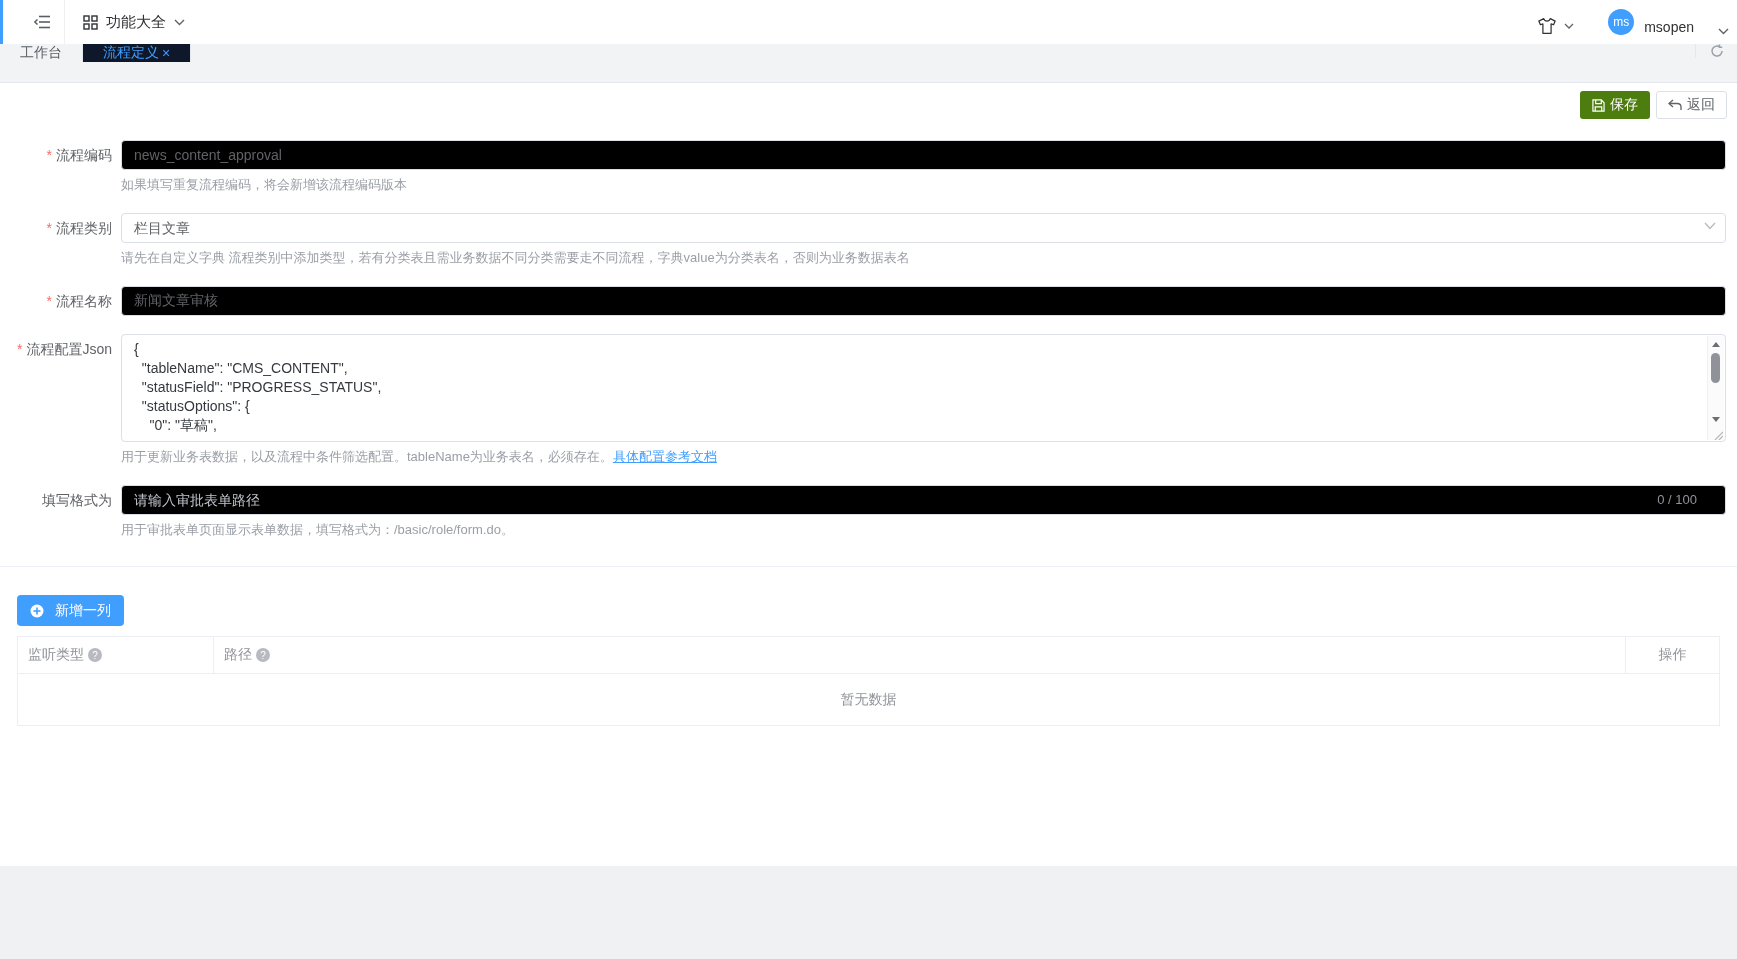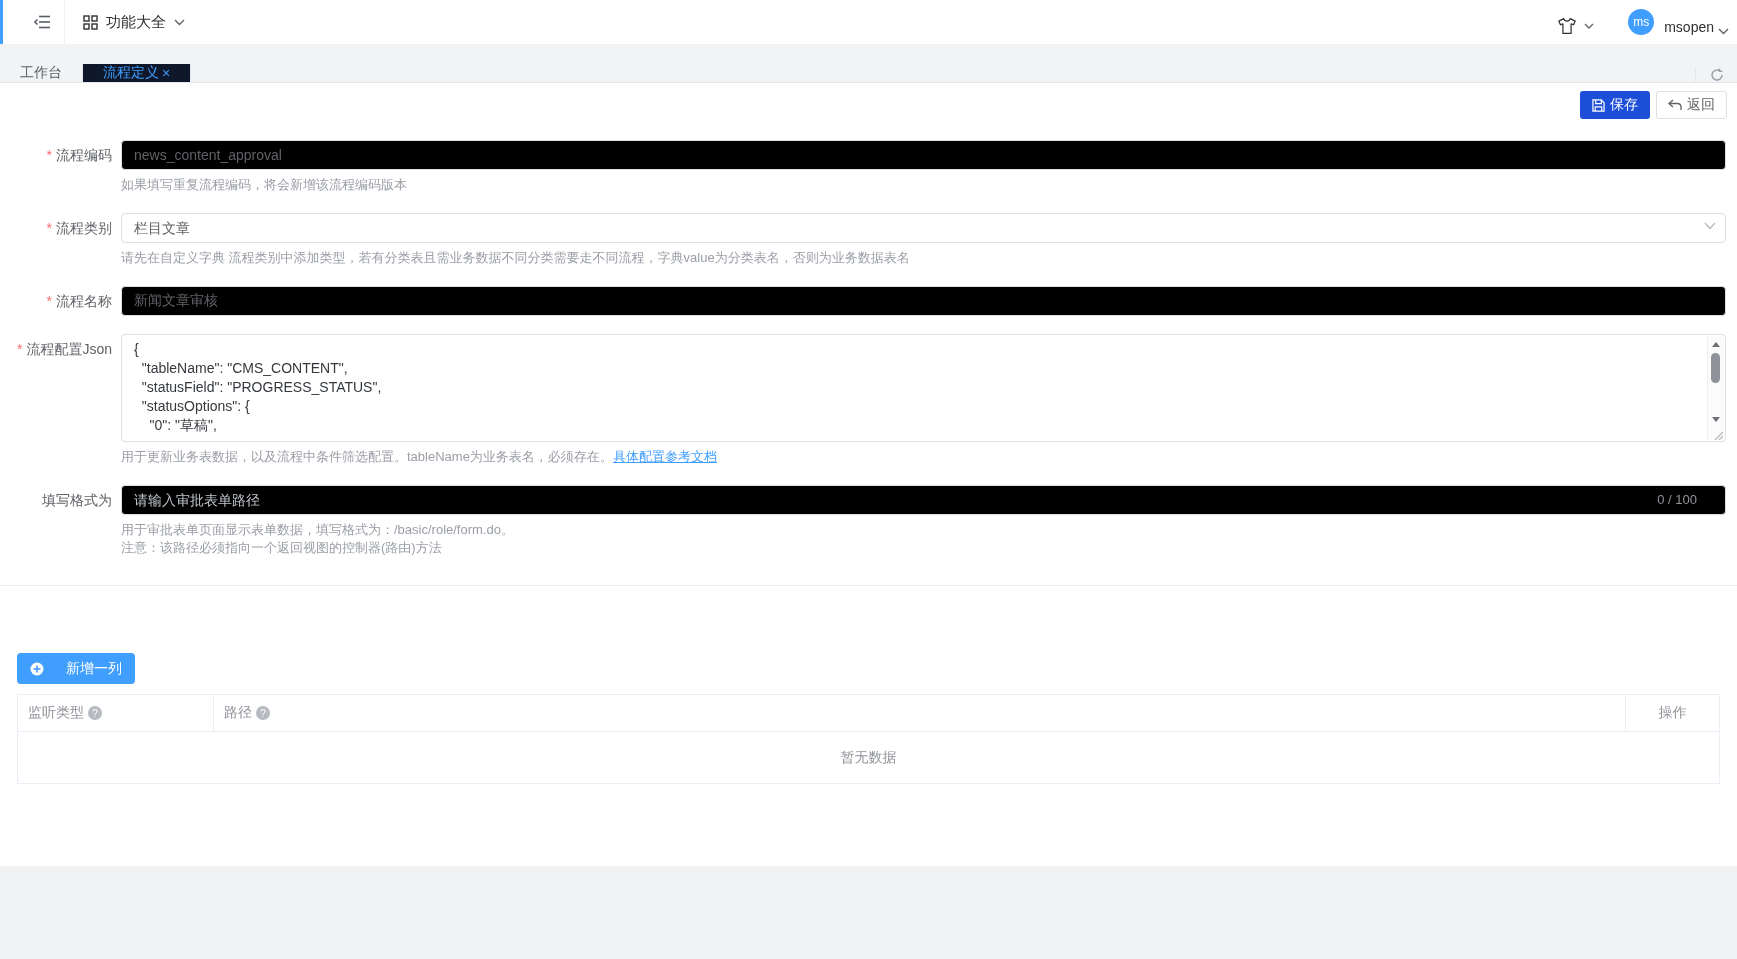--- a/index.html
+++ b/index.html
@@ -10,36 +10,36 @@
   .header { position:relative; height:44px; background:#fff; display:flex; align-items:center; }
   .side-strip { position:absolute; left:0; top:0; width:3px; height:44px; background:#409eff; }
   .hamburger { margin-left:20px; width:44px; height:44px; display:flex; align-items:center; justify-content:center; cursor:pointer; }
   .header-divider { width:1px; height:44px; background:#f0f0f0; }
   .app-menu { display:flex; align-items:center; gap:8px; padding:0 14px 0 18px; height:44px; cursor:pointer; }
   .app-menu-label { font-size:15px; color:#303133; }
   .header-right { margin-left:auto; display:flex; align-items:flex-end; padding-right:8px; }
   .theme-group { display:flex; align-items:center; gap:7px; margin-right:34px; cursor:pointer; }
   .avatar { width:26px; height:26px; border-radius:50%; background:#409eff; color:#fff; font-size:12px;
     display:flex; align-items:center; justify-content:center; }
-  .username { font-size:14px; color:#303133; margin:0 4px 0 10px; }
-
-  
-  .tabbar { height:39px; background:#f2f3f5; border-bottom:1px solid #e4e7ed; display:flex; align-items:flex-end; }
+  .username { font-size:14px; color:#303133; margin:0 24px 0 10px; }
+
+  
+  .tabbar { height:39px; background:#f2f3f5; border-bottom:1px solid #e4e7ed; display:flex; align-items:flex-start; }
   .tab { display:flex; align-items:center; justify-content:center; font-size:14px; padding:0 20px;
     border-right:1px solid #e4e7ed; color:#595f66; cursor:pointer; }
   .tab.active { background:#0f172a; color:#409eff; gap:3px; }
   .tab-close { font-size:14px; line-height:1; color:#409eff; cursor:pointer; }
   .tab-refresh { margin-left:auto; width:42px; border-left:1px solid #e4e7ed; display:flex; align-items:center; justify-content:center; cursor:pointer; }
 
   
   .main { background:#fff; height:783px; }
   .toolbar { display:flex; justify-content:flex-end; gap:6px; padding:8px 10px 0 0; }
   .btn { height:28px; border-radius:3px; font-size:14px; display:inline-flex; align-items:center; gap:5px;
     padding:0 11px; cursor:pointer; border:1px solid transparent; }
-  .btn-primary { background:#1d4ed8; color:#fff;text-align:right; }
+  .btn-primary { background:#4d7c0f; color:#fff;text-align:right; }
   .btn-default { background:#fff; color:#606266; border-color:#dcdfe6; }
 
   .form { margin-top:21px; }
   .form-row { display:flex; align-items:flex-start; margin-bottom:18px; }
   .form-label { flex:none; width:112px; text-align:right; font-size:14px; color:#606266; line-height:30px; }
   .req { color:#f56c6c; margin-right:4px; }
   .form-control { flex:1; margin:0 11px 0 9px; }
   .text-input { width:100%; height:30px; border:1px solid #dcdfe6; border-radius:4px; padding:0 12px;
     font-size:14px; color:#606266; font-family:inherit; outline:none; background:#000000; }
   .text-input::placeholder { color:#c0c4cc; }
@@ -65,21 +65,21 @@
 
   .input-wrap { position:relative; }
   .input-counter { position:absolute; right:29px; top:0; line-height:30px; font-size:13px; color:#909399; }
   .pad-counter { padding-right:70px; }
 
   .section-divider { border-top:1px solid #ebeef5; margin-top:27px; }
 
   
   .listeners { padding:28px 17px 0 17px; }
   .btn-add { height:31px; background:#409eff; color:#fff; font-size:14px; border:none; border-radius:4px;
-    display:inline-flex; align-items:center; gap:22px; padding:8px 13px; cursor:pointer;margin-top:39px; }
+    display:inline-flex; align-items:center; gap:11px; padding:8px 13px; cursor:pointer; }
   .ltable { margin-top:10px; border:1px solid #ebeef5; }
   .ltable-header { display:flex; height:37px; border-bottom:1px solid #ebeef5; font-size:14px; color:#909399; }
   .lcell { display:flex; align-items:center; gap:4px; padding:0 10px; }
   .lcell.c1 { width:196px; border-right:1px solid #ebeef5; }
   .lcell.c2 { flex:1; border-right:1px solid #ebeef5; }
   .lcell.c3 { width:93px; justify-content:center; }
   .help-dot { width:14px; height:14px; border-radius:50%; background:#b7bac0; color:#fff; font-size:10px;
     display:inline-flex; align-items:center; justify-content:center; cursor:pointer; }
   .ltable-empty { height:51px; display:flex; align-items:center; justify-content:center; font-size:14px; color:#909399; }
 
@@ -258,21 +258,20 @@
 
     <div class="form-row">
       <div class="form-label">填写格式为</div>
       <div class="form-control">
         <div class="input-wrap">
           <input class="text-input pad-counter" type="text" placeholder="请输入审批表单路径" style="">
           <span class="input-counter">0 / 100</span>
         </div>
         <div class="helper">
           <div>用于审批表单页面显示表单数据，填写格式为：/basic/role/form.do。</div>
-          <div>注意：该路径必须指向一个返回视图的控制器(路由)方法</div>
         </div>
       </div>
     </div>
   </div>
 
   <div class="section-divider"></div>
 
   <div class="listeners">
     <button class="btn-add">
       <span>

